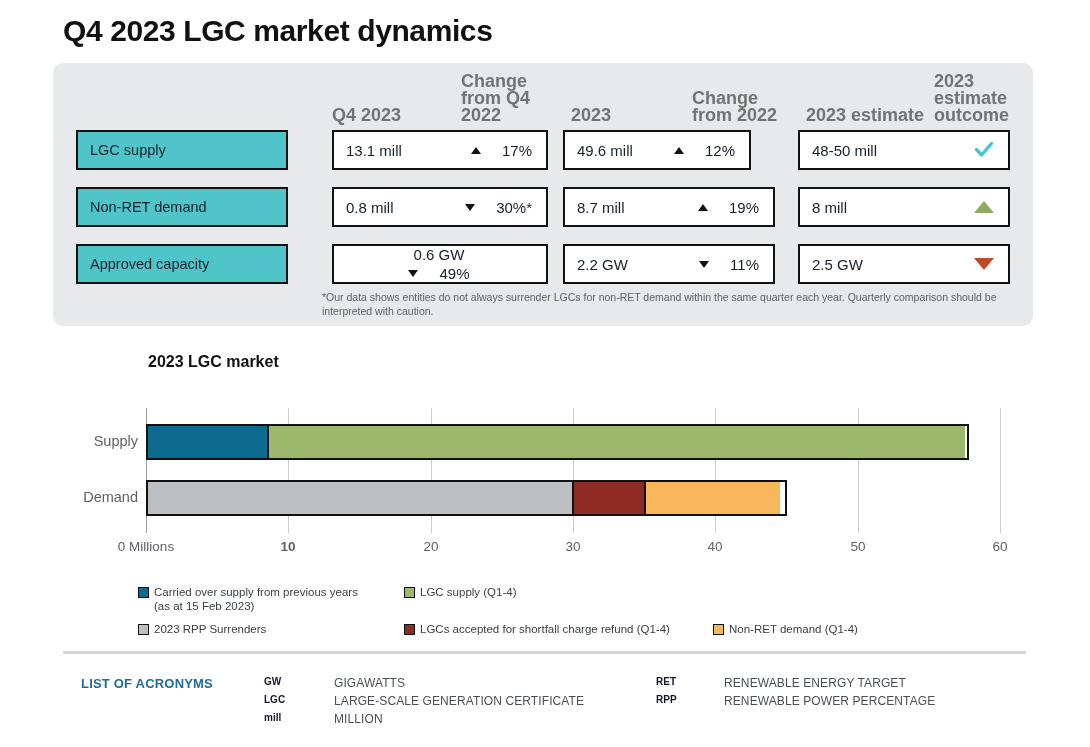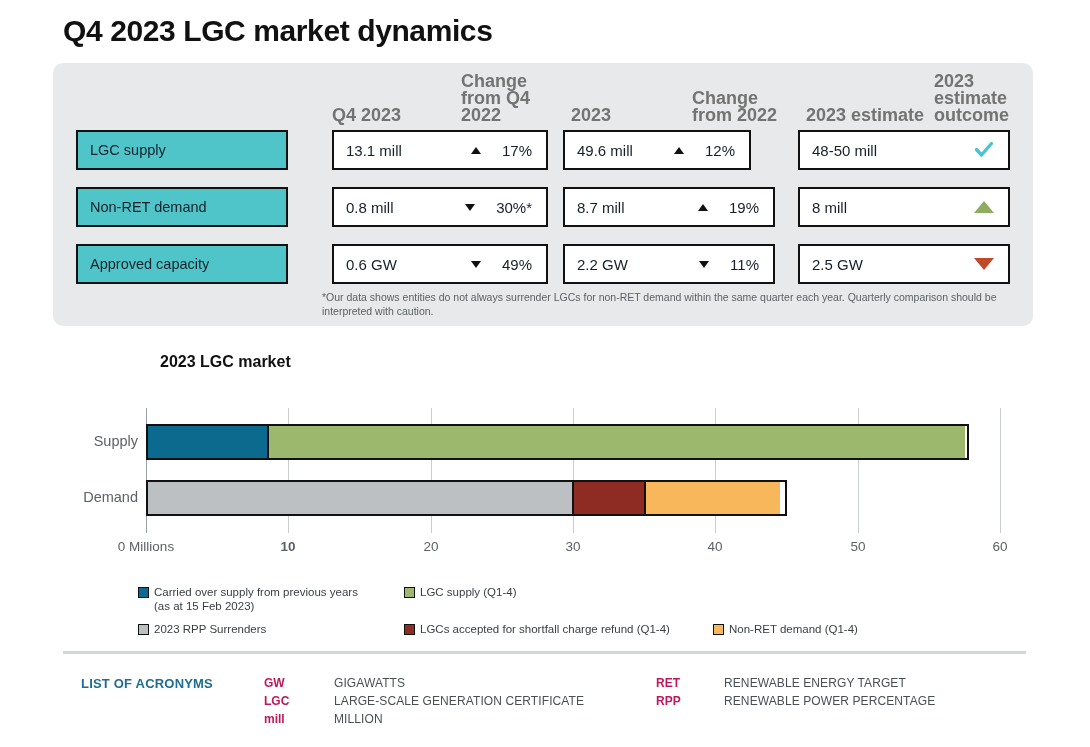--- a/index.html
+++ b/index.html
@@ -121,21 +121,20 @@
   }
 
   
   .chart-title {
     position: absolute;
     left: 148px;
     top: 353px;
     font-size: 16px;
     font-weight: bold;
     color: #111111;
-    margin-left: 12px;
   }
   .tick-label {
     position: absolute;
     font-size: 13.5px;
     color: #5d6166;
     text-align: center;
     white-space: nowrap;
   }
   .cat-label {
     position: absolute;
@@ -189,23 +188,23 @@
   .acr-title {
     position: absolute;
     left: 81px; top: 676px;
     font-size: 13px;
     font-weight: bold;
     letter-spacing: 0.2px;
     color: #1f6c93;
   }
   .acr-key {
     position: absolute;
-    font-size: 12px;
-    font-weight: bold;
-    color: #be185d;
+    font-size: 10px;
+    font-weight: bold;
+    color: #0f172a;
   }
   .acr-val {
     position: absolute;
     font-size: 12px;
     color: #4a4f55;
     letter-spacing: 0.1px;
     white-space: nowrap;
   }
 </style>
 </head>
@@ -276,21 +275,21 @@
   </span>
 </div>
 <div class="cell" style="left:798px; top:187px; width:212px;">
   <span class="value">8 mill</span>
   <i class="tri-up-green"></i>
 </div>
 
 <div class="metric-label" style="left:76px; top:244px;">
   <span>Approved capacity</span>
 </div>
-<div class="cell" style="left:332px; top:244px; width:216px;">
+<div class="cell" style="left:332px; top:244px; width:216px;flex-direction:column;">
   <span class="value">0.6 GW</span>
   <span class="delta">
     <i class="tri-down"></i>
     <span>49%</span>
   </span>
 </div>
 <div class="cell" style="left:563px; top:244px; width:212px;">
   <span class="value">2.2 GW</span>
   <span class="delta">
     <i class="tri-down"></i>

